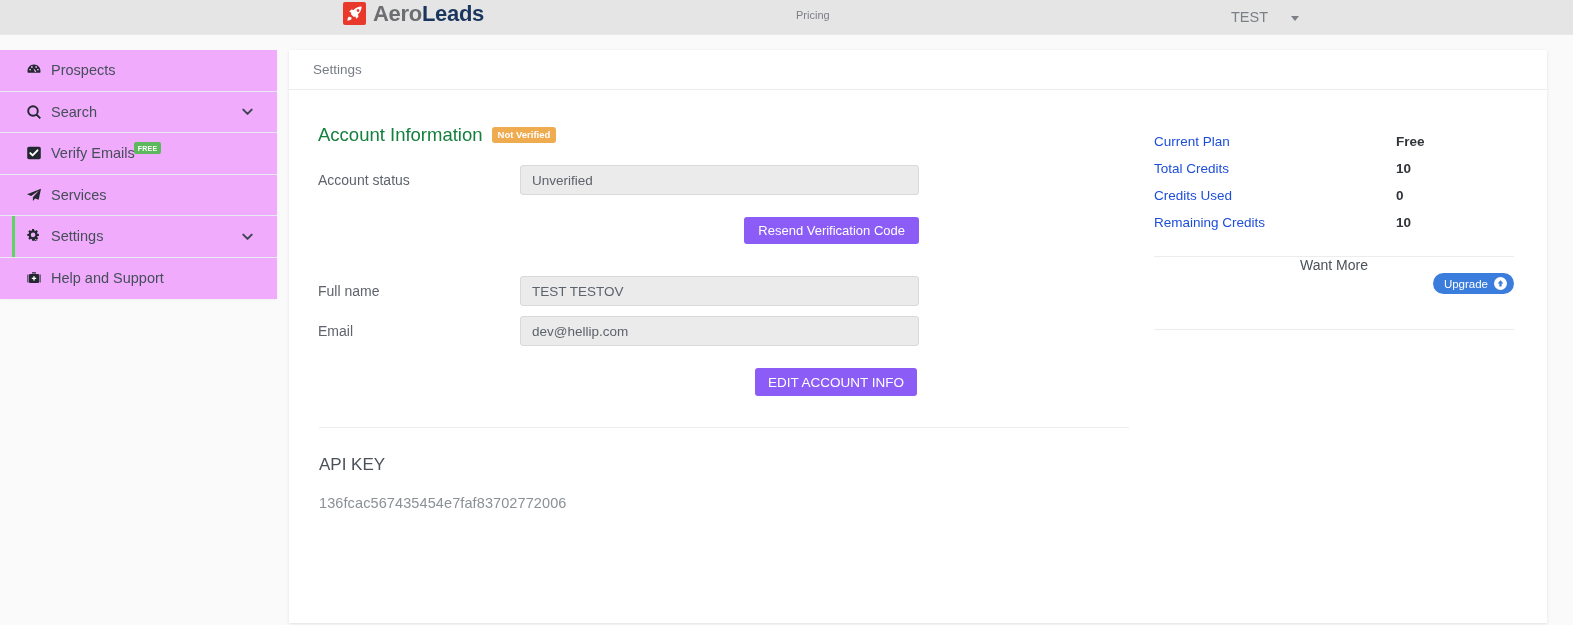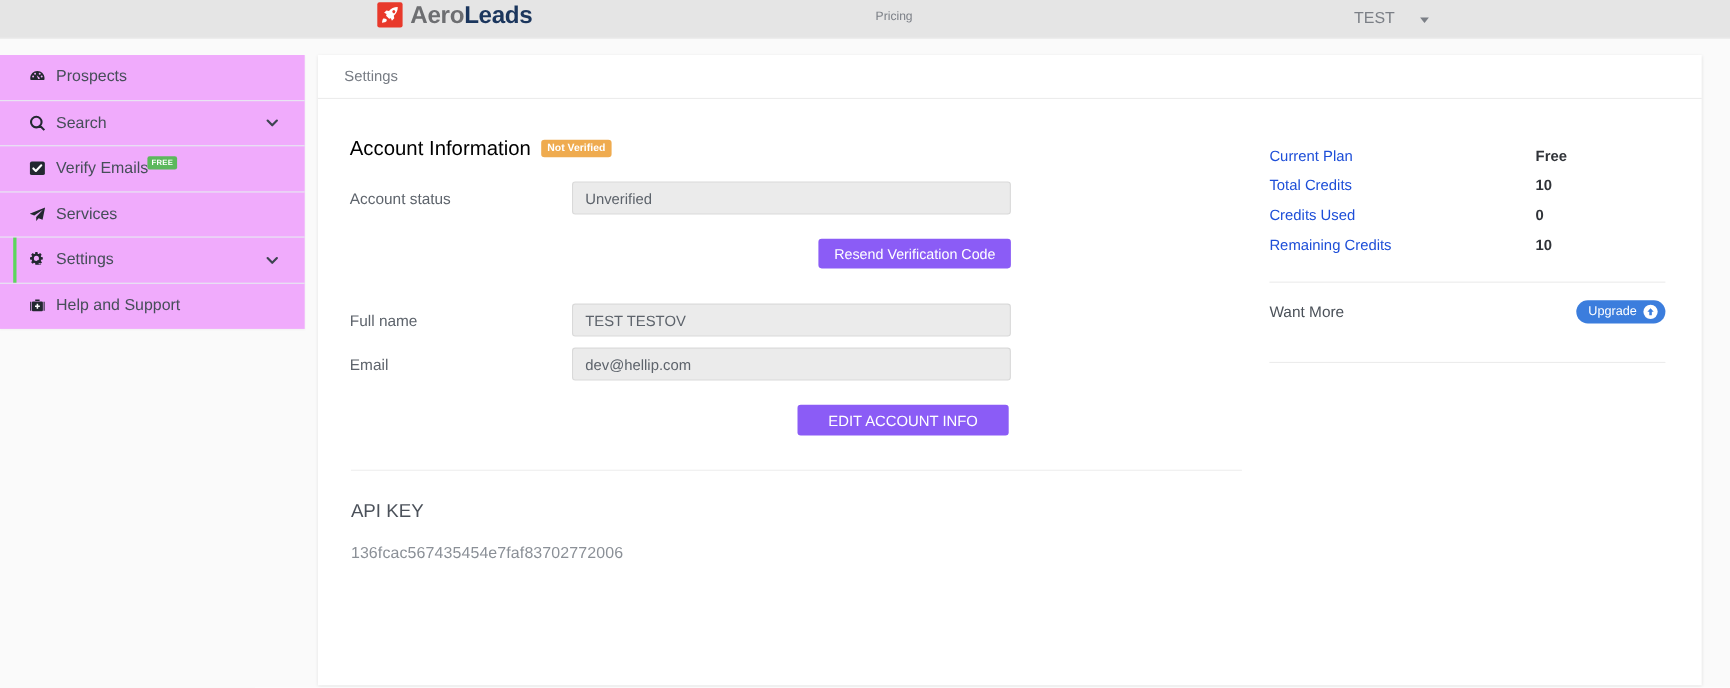--- a/index.html
+++ b/index.html
@@ -190,21 +190,21 @@
 
   
   .sect-head {
     display: flex;
     align-items: center;
     gap: 9px;
     margin-bottom: 19px;
   }
   .sect-title {
     font-size: 18.5px;
-    color: #000000;
+    color: #15803d;
     font-weight: normal;
   }
   .badge-warn {
     background: #efab4f;
     color: #ffffff;
     font-size: 9.5px;
     font-weight: bold;
     padding: 3px 6px;
     border-radius: 3px;
     line-height: 1;
@@ -249,21 +249,21 @@
     font-size: 13px;
     border-radius: 3px;
     padding: 0 14px;
     height: 27px;
     cursor: pointer;
     white-space: nowrap;
   }
   .btn-edit {
     font-size: 13.5px;
     height: 28px;
-    padding: 0 28px;
+    padding: 0 13px;
     margin-right: 2px;
   }
   .gap-mid { height: 32px; }
   .gap-small { height: 12px; }
 
   .divider {
     width: 810px;
     height: 1px;
     background: #eeeeee;
     margin: 31px 0 0 1px;
@@ -305,20 +305,21 @@
   }
   .panel-div {
     height: 1px;
     background: #ececec;
     margin: 20px 0 0 0;
   }
   .want-row {
     display: flex;
     align-items: center;
     height: 52px;
+    flex-direction: column;
   }
   .want-label {
     font-size: 14px;
     color: #4b5159;
   }
   .btn-upgrade {
     margin-left: auto;
     background: #3b7ddd;
     border: none;
     border-radius: 14px;

